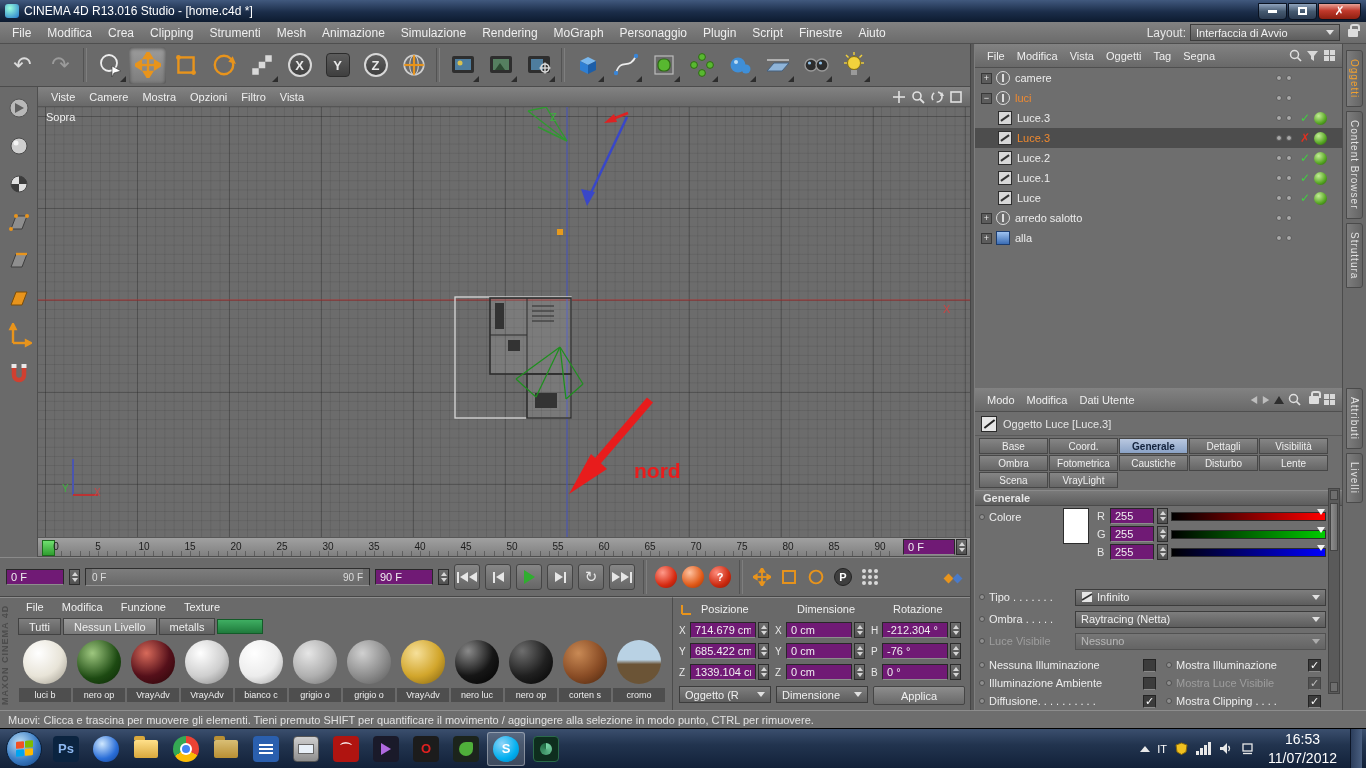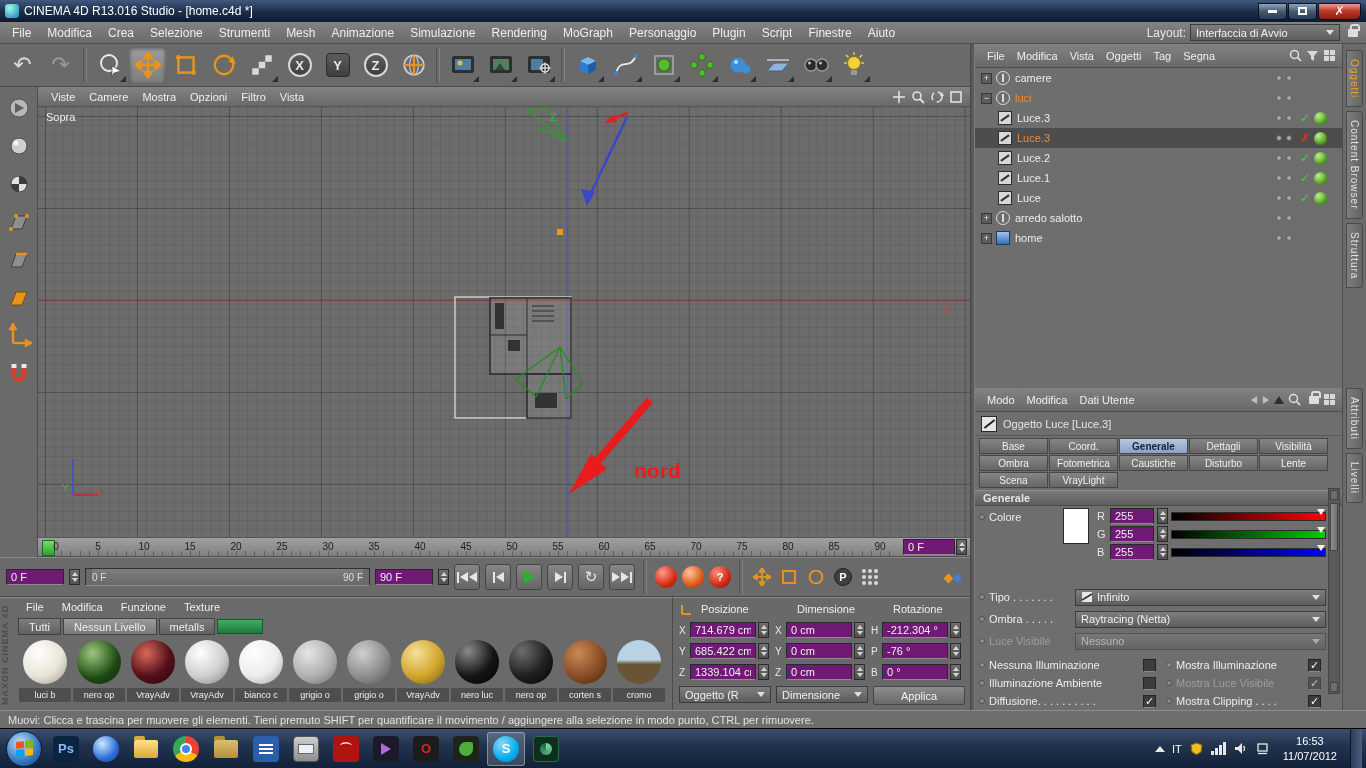--- a/index.html
+++ b/index.html
@@ -172,21 +172,21 @@
 .orb{width:36px;height:36px;border-radius:50%;background:radial-gradient(circle at 38% 32%,#bfe2f8,#3a7cc4 55%,#123f7d);border:1px solid #0a1e38;display:flex;align-items:center;justify-content:center;margin:0 4px}
 .flag{display:grid;grid-template-columns:8px 8px;grid-gap:1px;transform:skewY(-6deg)}
 .flag i{width:8px;height:7px;border-radius:1px}
 .flag .f1{background:#f25022}.flag .f2{background:#7fba00}.flag .f3{background:#00a4ef}.flag .f4{background:#ffb900}
 .tsk{width:38px;height:34px;border-radius:3px;display:flex;align-items:center;justify-content:center;margin:0 1px}
 .tsk.active{background:rgba(255,255,255,.18);border:1px solid rgba(255,255,255,.35)}
 .sq{width:26px;height:26px;border-radius:4px;display:flex;align-items:center;justify-content:center;font-weight:bold;font-size:13px}
 .tray{margin-left:auto;display:flex;align-items:center;gap:7px;padding-right:2px}
 .trayarr{width:0;height:0;border-left:5px solid transparent;border-right:5px solid transparent;border-bottom:6px solid #e8e8e8}
 .trayico{width:15px;height:15px;display:flex;align-items:center;justify-content:center}
-.clock{display:flex;flex-direction:column;align-items:center;justify-content:center;color:#fff;font-size:11px;line-height:1.35;padding:0 6px}
+.clock{display:flex;flex-direction:column;align-items:center;justify-content:center;color:#fff;font-size:14px;line-height:1.35;padding:0 6px}
 .showdesk{width:12px;height:40px;background:linear-gradient(90deg,#2c3e5c,#4a5f80);border-left:1px solid #0c1526}
 .folder{width:24px;height:18px;background:linear-gradient(#ffe08a,#d9a83c);border-radius:2px;position:relative}
 .folder::before{content:"";position:absolute;left:0;top:-4px;width:11px;height:4px;background:#d9a83c;border-radius:2px 2px 0 0}
 .bars{display:flex;align-items:flex-end;gap:1px}
 .bars i{width:3px;background:#e8e8e8}
 </style>
 </head>
 <body>
 
 <div id="root">
@@ -204,21 +204,21 @@
       <div class="wbtn close">
           <span class="xglyph">✗</span>
         </div>
     </div>
   </div>
 
   <div class="abs menubar">
     <span class="mi">File</span>
     <span class="mi">Modifica</span>
     <span class="mi">Crea</span>
-    <span class="mi">Selezione</span>
+    <span class="mi">Clipping</span>
     <span class="mi">Strumenti</span>
     <span class="mi">Mesh</span>
     <span class="mi">Animazione</span>
     <span class="mi">Simulazione</span>
     <span class="mi">Rendering</span>
     <span class="mi">MoGraph</span>
     <span class="mi">Personaggio</span>
     <span class="mi">Plugin</span>
     <span class="mi">Script</span>
     <span class="mi">Finestre</span>
@@ -1009,21 +1009,21 @@
         <span class="olabel">arredo salotto</span>
         <span class="dots">
             <i></i>
             <i></i>
           </span>
           <span class="tagzone"></span>
       </div>
       <div class="om-row">
         <span class="exp">+</span>
         <span class="oicon scene-icon"></span>
-        <span class="olabel">home</span>
+        <span class="olabel">alla</span>
         <span class="dots">
             <i></i>
             <i></i>
           </span>
           <span class="tagzone"></span>
       </div>
     </div>
   </div>
 
   <div class="abs ampanel">

